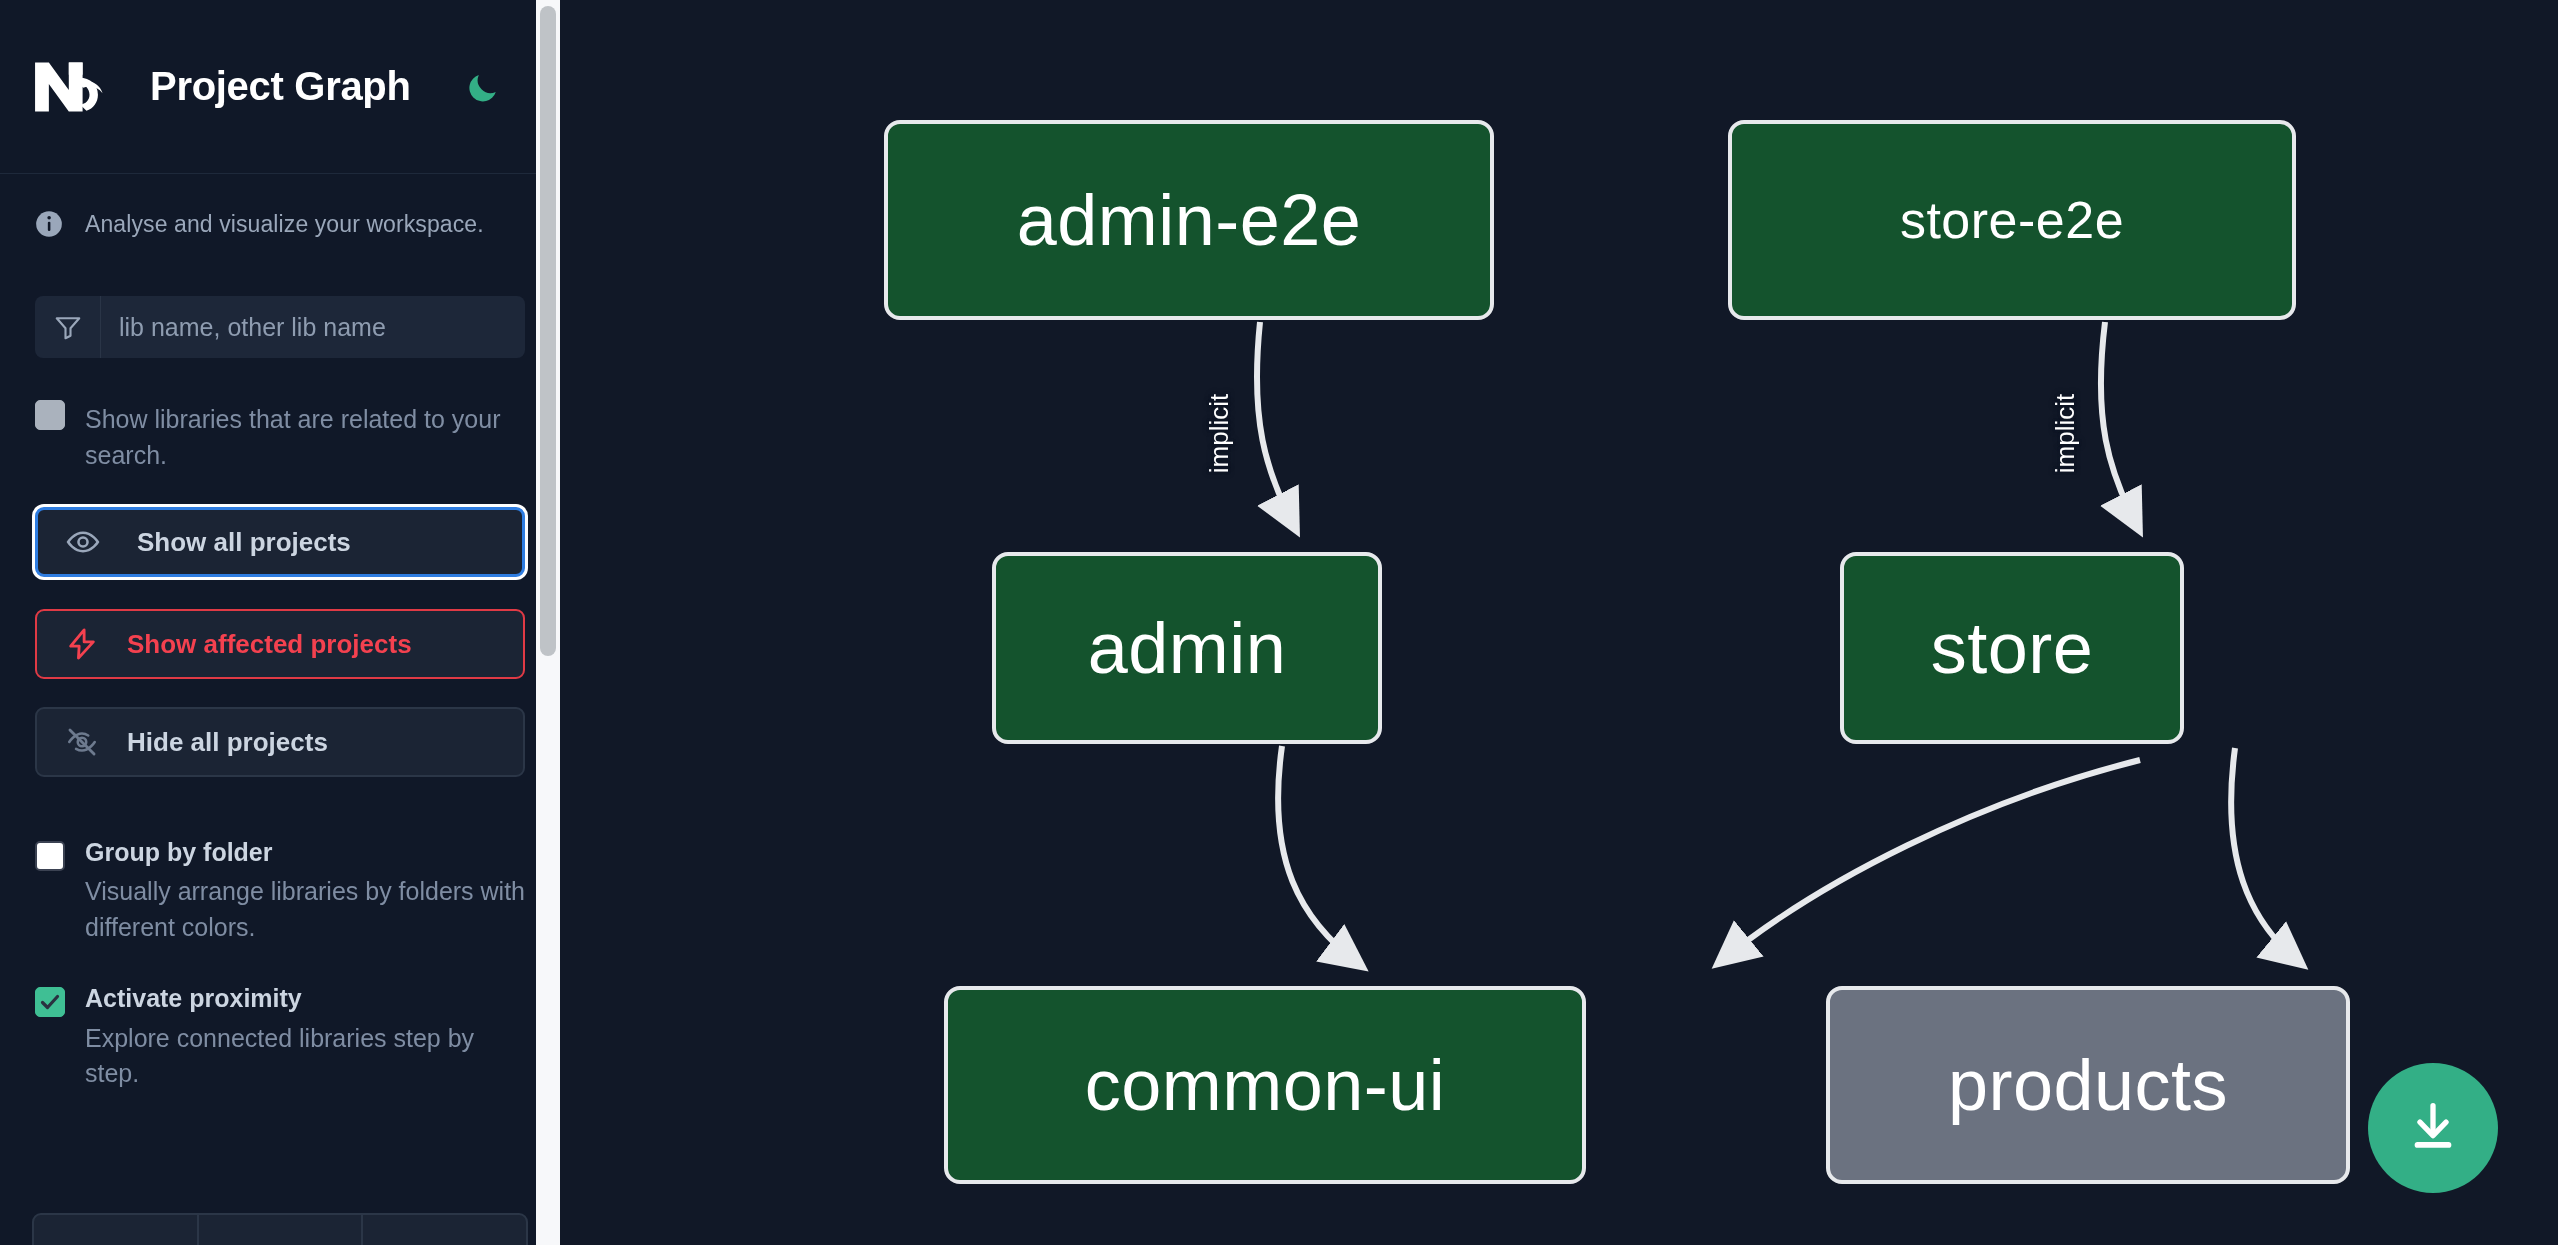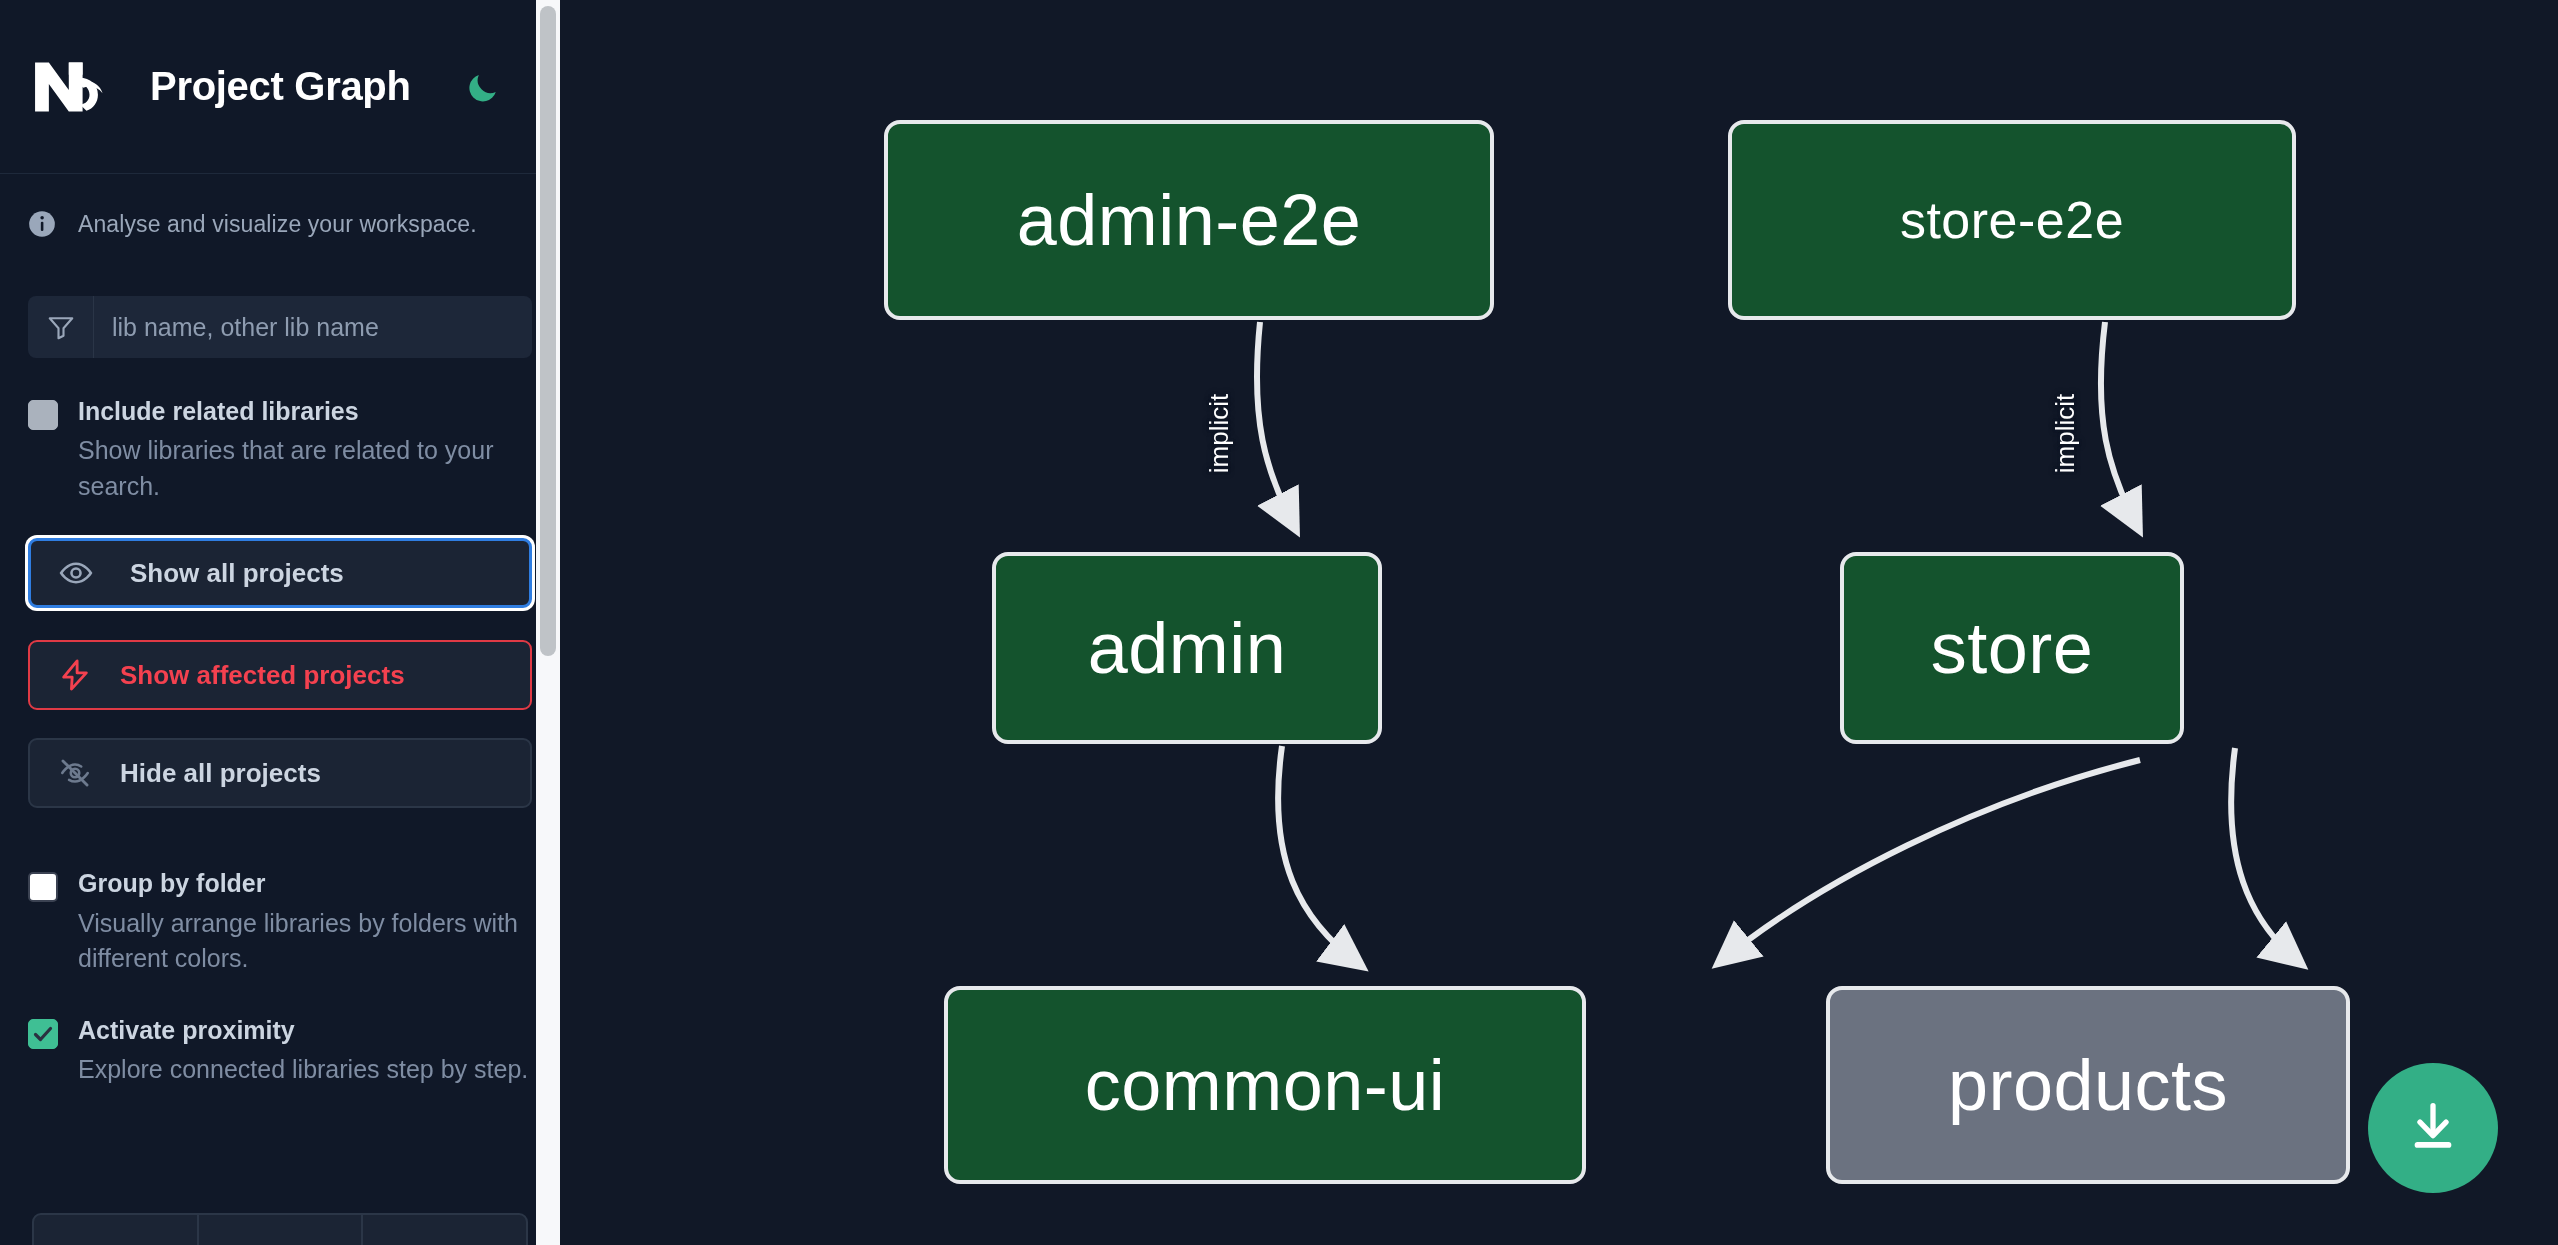--- a/index.html
+++ b/index.html
@@ -30,21 +30,21 @@
   .app-title {
     color: #ffffff; font-size: 40px; font-weight: 700;
     letter-spacing: -0.3px; white-space: nowrap;
   }
   .theme-toggle {
     margin-left: 26px; width: 40px; height: 40px;
     display: flex; align-items: center; justify-content: center;
     cursor: pointer;
   }
 
-  .sb-body { padding: 0 28px; }
+  .sb-body { padding: 0 35px; }
 
   .tagline-row {
     display: flex; align-items: center; gap: 22px;
     padding: 36px 0 10px 0;
   }
   .info-icon { flex: 0 0 28px; width: 28px; height: 28px; }
   .tagline { color: #9aa7ba; font-size: 23px; letter-spacing: .1px; }
 
   .search-box {
     margin-top: 48px;
@@ -199,21 +199,20 @@
           <svg viewBox="0 0 24 24" width="30" height="30" aria-hidden="true">
             <path d="M3 5h18l-7 8v6l-4 2v-8z" fill="none" stroke="#9aa7ba" stroke-width="1.7" stroke-linejoin="round"></path>
           </svg>
         </span>
         <input class="search-input" type="text" placeholder="lib name, other lib name" style="">
       </div>
 
       <div class="check-row">
         <span class="cbox grey"></span>
         <span class="check-text">
-          <span class="check-title" style="display:block">Include related libraries</span>
           <span class="check-desc" style="display:block">Show libraries that are related to your search.</span>
         </span>
       </div>
 
       <div class="btn focused">
         <span class="btn-icon">
           <svg viewBox="0 0 24 24" width="34" height="34" aria-hidden="true">
             <path d="M1.5 12S5.5 5.5 12 5.5 22.5 12 22.5 12 18.5 18.5 12 18.5 1.5 12 1.5 12z" fill="none" stroke="#9aa7ba" stroke-width="1.8"></path>
             <circle cx="12" cy="12" r="3.2" fill="none" stroke="#9aa7ba" stroke-width="1.8"></circle>
           </svg>

